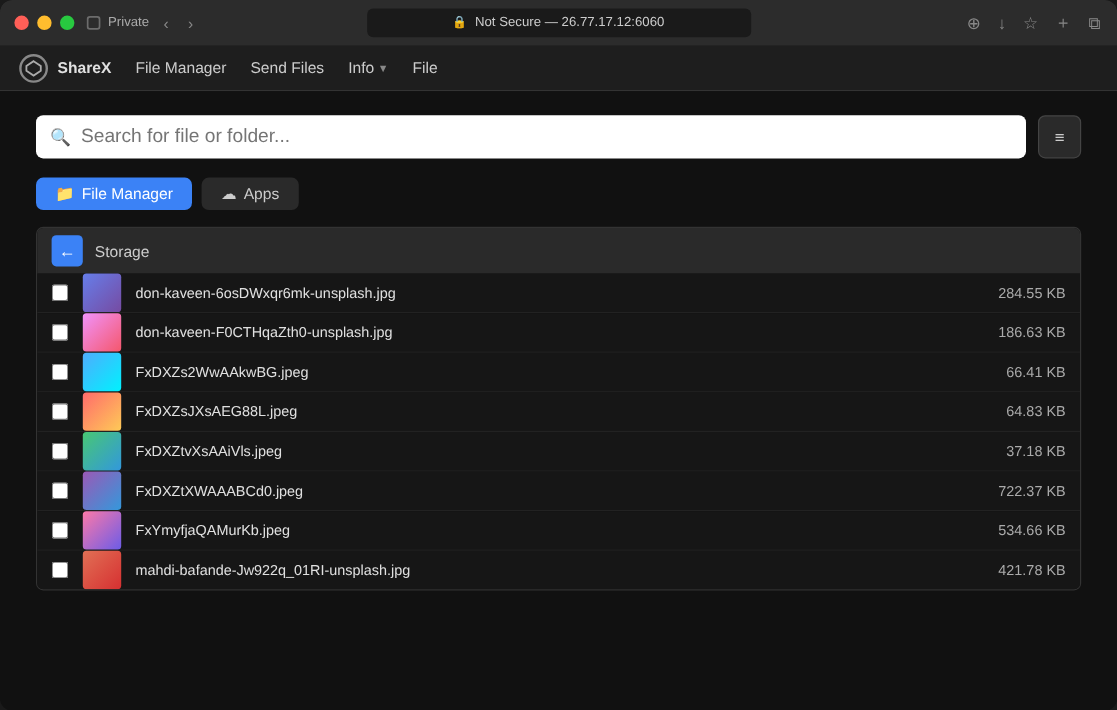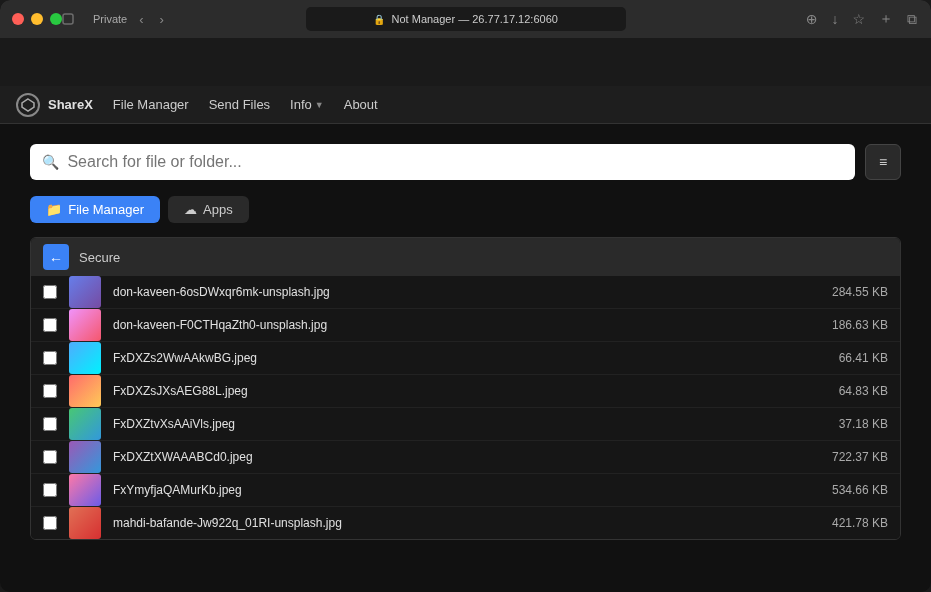--- a/index.html
+++ b/index.html
@@ -32,21 +32,22 @@
       height: 12px;
       border-radius: 50%;
     }
     .tl-red { background: #ff5f57; }
     .tl-yellow { background: #ffbd2e; }
     .tl-green { background: #28c940; }
 
     .titlebar-private {
       display: flex;
       align-items: center;
-      gap: 19px;
+      gap: 6px;
+      margin-left: 10px;
       color: #aaa;
       font-size: 11px;
     }
     .titlebar-private svg { opacity: 0.7; }
 
     .titlebar-nav {
       display: flex;
       gap: 8px;
       margin-left: 8px;
     }
@@ -89,21 +90,20 @@
 
     
     .menubar {
       height: 38px;
       background: #1e1e1e;
       display: flex;
       align-items: center;
       padding: 0 16px;
       gap: 4px;
       border-bottom: 1px solid #333;
-      margin-top: 48px;
     }
     .app-logo {
       display: flex;
       align-items: center;
       gap: 8px;
       margin-right: 8px;
     }
     .logo-icon {
       width: 24px;
       height: 24px;
@@ -297,21 +297,21 @@
       <rect x="1" y="1" width="10" height="10" rx="2" fill="none" stroke="#888" stroke-width="1.5"></rect>
     </svg>
     <span>Private</span>
   </div>
   <div class="titlebar-nav">
     <span class="nav-arrow">‹</span>
     <span class="nav-arrow">›</span>
   </div>
   <div class="titlebar-url">
     <span class="lock-icon">🔒</span>
-    <span>Not Manager — 26.77.17.12:6060</span>
+    <span>Not Secure — 26.77.17.12:6060</span>
   </div>
   <div class="titlebar-actions">
     <span class="titlebar-action">⊕</span>
     <span class="titlebar-action">↓</span>
     <span class="titlebar-action">☆</span>
     <span class="titlebar-action">＋</span>
     <span class="titlebar-action">⧉</span>
   </div>
 </div>
 
@@ -328,21 +328,21 @@
     <span>File Manager</span>
   </div>
   <div class="menu-item">
     <span>Send Files</span>
   </div>
   <div class="menu-item">
     <span>Info</span>
     <span class="menu-dropdown-arrow">▼</span>
   </div>
   <div class="menu-item">
-    <span>About</span>
+    <span>File</span>
   </div>
 </div>
 
 <div class="main-content">
 
   <div class="search-bar">
     <div class="search-input-wrap">
       <span class="search-icon-wrap">🔍</span>
       <input type="text" placeholder="Search for file or folder..." style="">
     </div>
@@ -360,21 +360,21 @@
       <span>☁</span>
       <span>Apps</span>
     </div>
   </div>
 
   <div class="file-list">
     <div class="file-list-header">
       <div class="back-btn">
         <span>←</span>
       </div>
-      <span class="storage-label">Secure</span>
+      <span class="storage-label">Storage</span>
     </div>
 
     <div class="file-row">
       <input type="checkbox" class="file-checkbox" style="">
       <div class="file-thumb thumb-1"></div>
       <span class="file-name">don-kaveen-6osDWxqr6mk-unsplash.jpg</span>
       <span class="file-size">284.55 KB</span>
     </div>
     <div class="file-row">
       <input type="checkbox" class="file-checkbox" style="">

